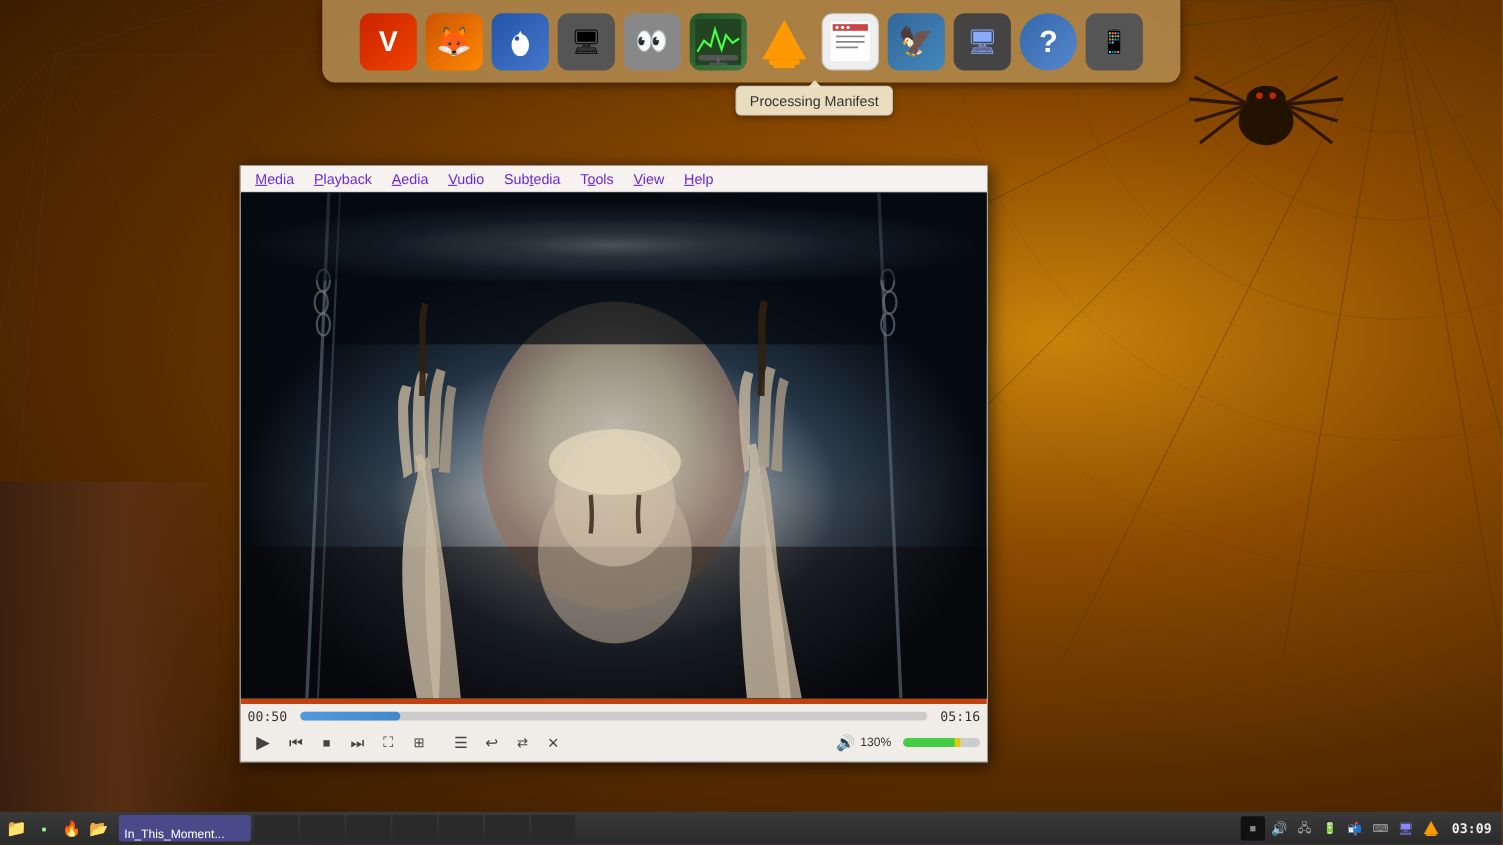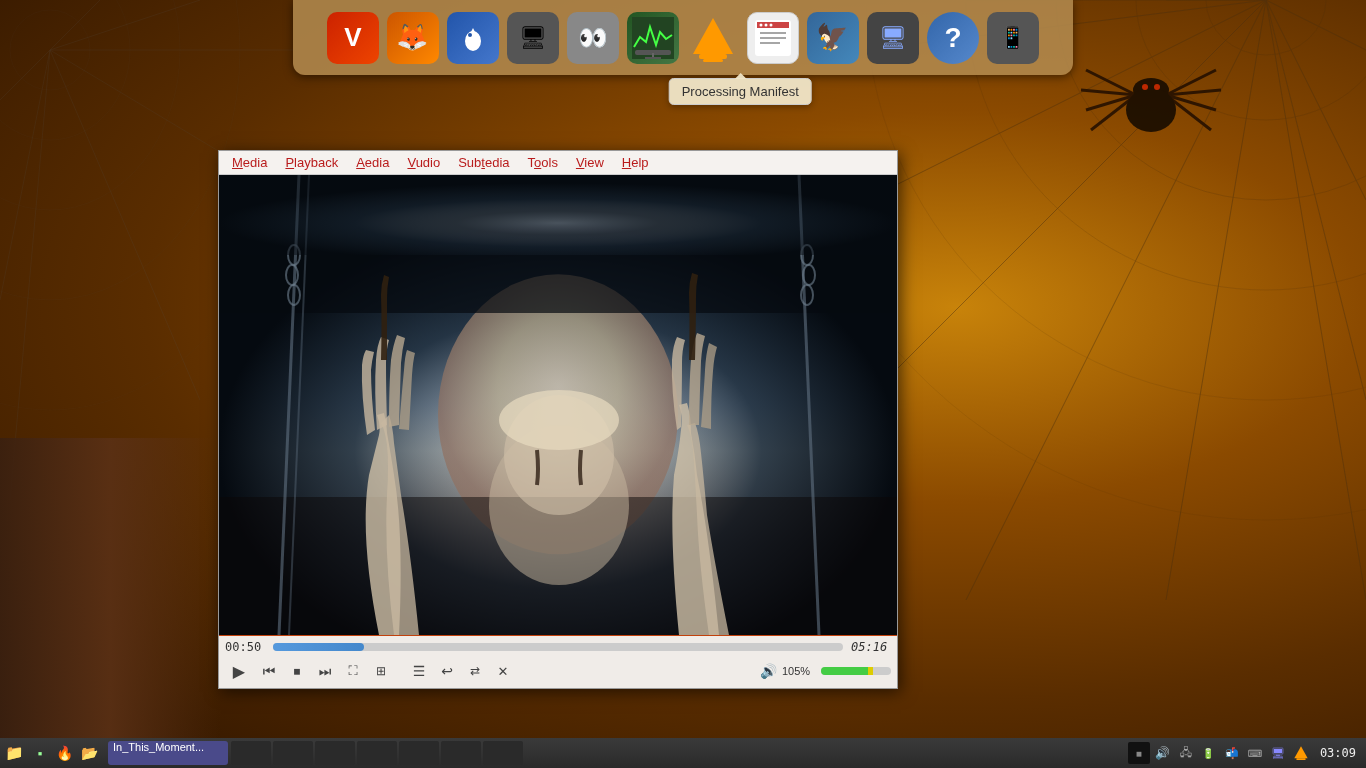--- a/index.html
+++ b/index.html
@@ -104,21 +104,21 @@
       background: #f5f2ef;
       border-bottom: 1px solid #ccc;
       padding: 2px 5px;
       display: flex;
       gap: 2px;
     }
 
     .vlc-menu-item {
       padding: 2px 8px;
       font-size: 13px;
-      color: #b91c1c;
+      color: #6d28d9;
       cursor: pointer;
       border-radius: 3px;
     }
 
     .vlc-video-area {
       width: 100%;
       height: 460px;
       background: #000;
       position: relative;
       overflow: hidden;
@@ -145,21 +145,21 @@
       inset: 0;
       background:
         radial-gradient(ellipse at 50% 60%, rgba(200,210,220,0.4) 0%, transparent 50%),
         radial-gradient(ellipse at 50% 80%, rgba(150,120,80,0.3) 0%, transparent 40%),
         linear-gradient(to bottom, #050e18 0%, #0a1525 15%, #1e2e3e 25%, #4a5a6a 40%, #8090a0 50%, #d0c8b0 60%, #a08060 70%, #503020 80%, #1a0808 100%);
     }
 
     
     .vlc-controls {
       background: #f0ece8;
-      border-top: 1px solid #c2410c;
+      border-top: 5px solid #c2410c;
       padding: 4px 6px;
     }
 
     .progress-row {
       display: flex;
       align-items: center;
       gap: 8px;
       margin-bottom: 4px;
     }
 
@@ -280,20 +280,21 @@
       font-size: 12px;
       color: #ddd;
       cursor: pointer;
     }
 
     .taskbar-clock {
       font-size: 12px;
       color: #eee;
       padding: 0 6px;
       font-family: monospace;
+      font-weight: bold;
     }
 
     
     .ground-left {
       position: absolute;
       bottom: 30px; left: 0;
       width: 220px; height: 300px;
       background: linear-gradient(to right, #3a2010, #5a3015, transparent);
       opacity: 0.9;
     }
@@ -549,21 +550,21 @@
     </div>
   </div>
 
   <div class="vlc-controls">
 
     <div class="progress-row">
       <span class="time-label">00:50</span>
       <div class="progress-bar-container">
         <div class="progress-bar-fill" style="width:16%;"></div>
       </div>
-      <span class="time-label" style="text-align:left;font-style:italic;">05:16</span>
+      <span class="time-label" style="text-align:right;">05:16</span>
     </div>
 
     <div class="buttons-row">
 
       <button class="ctrl-btn play-btn" title="Play">▶</button>
 
       <button class="ctrl-btn" title="Previous">⏮</button>
 
       <button class="ctrl-btn" title="Stop">⏹</button>
 
@@ -578,38 +579,38 @@
       <button class="ctrl-btn" title="Playlist">☰</button>
 
       <button class="ctrl-btn" title="Loop">↩</button>
 
       <button class="ctrl-btn" title="Shuffle" style="font-size:12px;">⇄</button>
 
       <button class="ctrl-btn" title="Close" style="font-size:13px;">✕</button>
 
       <div class="volume-area">
         <span style="font-size:14px; color:#555;">🔊</span>
-        <span class="volume-pct">105%</span>
+        <span class="volume-pct">130%</span>
         <div class="volume-bar-container">
           <div class="volume-green"></div>
           <div class="volume-yellow"></div>
         </div>
       </div>
     </div>
   </div>
 </div>
 
 <div class="bottom-taskbar">
 
   <div class="taskbar-icon" title="Files" style="font-size:15px;">📁</div>
   <div class="taskbar-icon" title="Terminal" style="font-size:13px; color:#9f9;">▪</div>
   <div class="taskbar-icon" title="Browser" style="font-size:14px;">🔥</div>
   <div class="taskbar-icon" title="Folder" style="font-size:14px;">📂</div>
 
-  <div style="width:120px; height:24px; background:#4a4a8a; border-radius:3px; display:flex; align-items:flex-start; padding:0 5px; cursor:pointer; margin-left:4px; flex-shrink:0;">
+  <div style="width:120px; height:24px; background:#4a4a8a; border-radius:3px; display:flex; align-items:flex-end; padding:0 5px; cursor:pointer; margin-left:4px; flex-shrink:0;">
     <span style="font-size:11px; color:white; overflow:hidden; text-overflow:ellipsis; white-space:nowrap;">In_This_Moment...</span>
   </div>
 
   <div style="display:flex; gap:2px; flex:1;">
     <div style="width:40px; height:24px; background:#2a2a2a; border-radius:2px;"></div>
     <div style="width:40px; height:24px; background:#2a2a2a; border-radius:2px;"></div>
     <div style="width:40px; height:24px; background:#2a2a2a; border-radius:2px;"></div>
     <div style="width:40px; height:24px; background:#2a2a2a; border-radius:2px;"></div>
     <div style="width:40px; height:24px; background:#2a2a2a; border-radius:2px;"></div>
     <div style="width:40px; height:24px; background:#2a2a2a; border-radius:2px;"></div>

